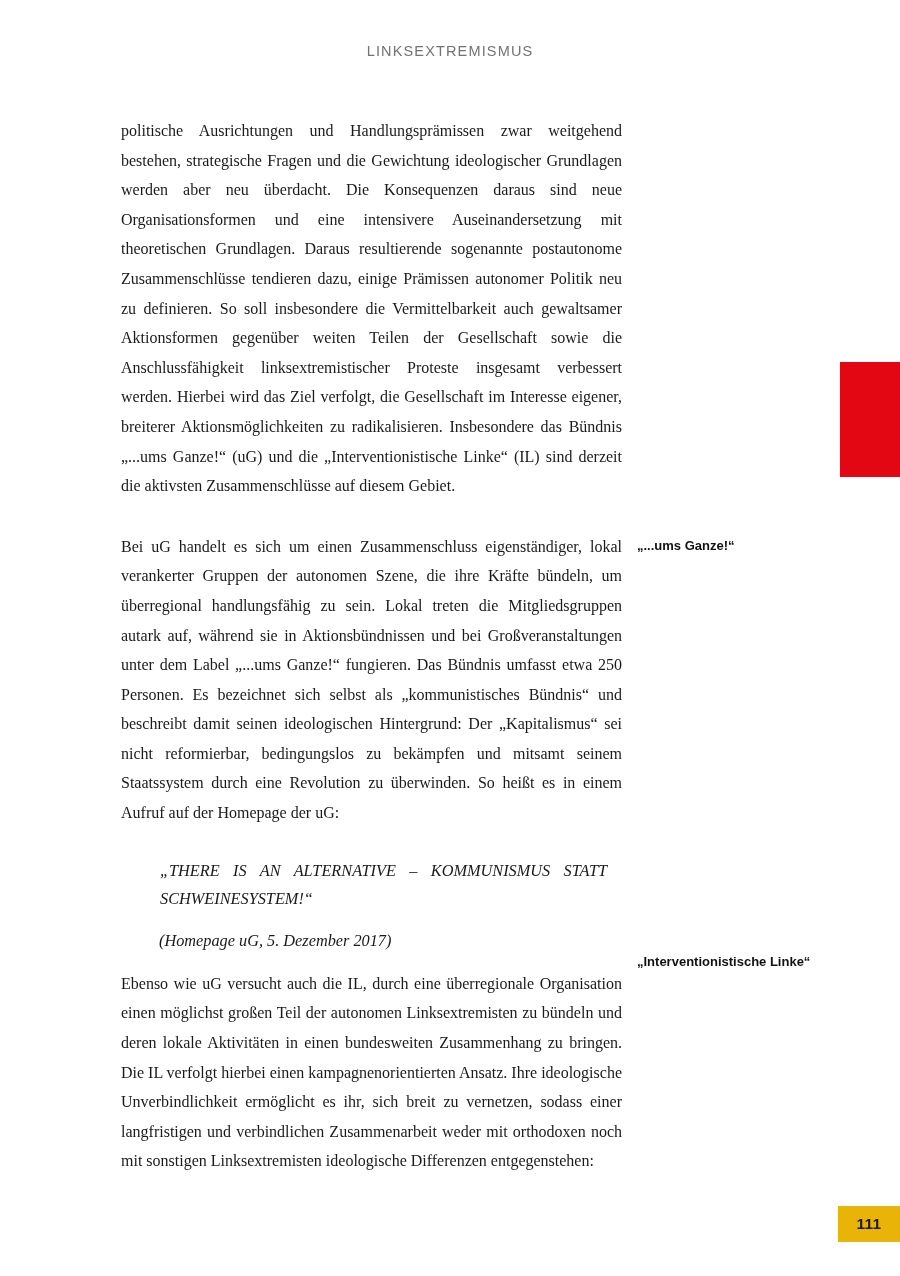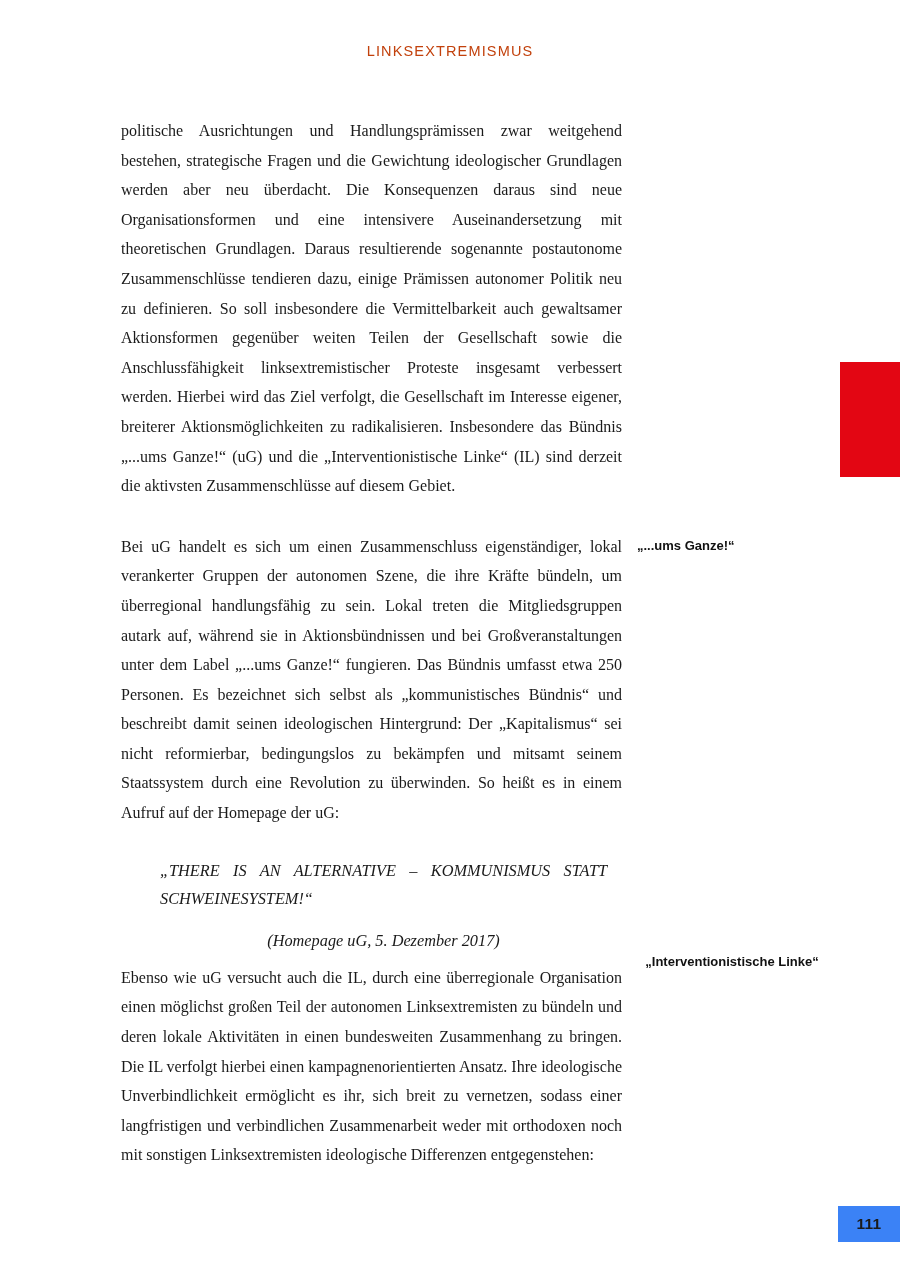--- a/index.html
+++ b/index.html
@@ -20,21 +20,21 @@
   
   .running-head {
     position: absolute;
     left: 0;
     top: 43px;
     width: 900px;
     text-align: center;
     font-family: "Liberation Sans", sans-serif;
     font-size: 14.5px;
     letter-spacing: 1.15px;
-    color: #c2410c;
+    color: #737373;
     font-weight: 400;
   }
 
   
   .edge-marker {
     position: absolute;
     left: 840px;
     top: 362px;
     width: 60px;
     height: 115px;
@@ -72,46 +72,46 @@
     font-style: italic;
     font-size: 16.3px;
     line-height: 27.5px;
   }
   .quote-text {
     text-align: justify;
     text-align-last: left;
     margin: 15px;
   }
   .quote-source {
-    margin: 8px;
-    text-align: center;
+    margin: 14px;
+    text-align: left;
   }
 
   
   .margin-note {
     position: absolute;
     left: 637px;
     width: 190px;
     font-family: "Liberation Sans", sans-serif;
     font-weight: bold;
     font-size: 13px;
     line-height: 26px;
     color: #111111;
   }
   .margin-note-1 { top: 533px; }
-  .margin-note-2 { top: 949px; text-align: center; }
+  .margin-note-2 { top: 949px; }
 
   
   .folio {
     position: absolute;
     left: 838px;
     top: 1206px;
     width: 62px;
     height: 36px;
-    background: #3b82f6;
+    background: #eab308;
     display: flex;
     align-items: center;
     justify-content: center;
     font-family: "Liberation Sans", sans-serif;
     font-weight: bold;
     font-size: 15.5px;
     color: #1a1a1a;
     letter-spacing: 0.3px;
   }
 </style>

